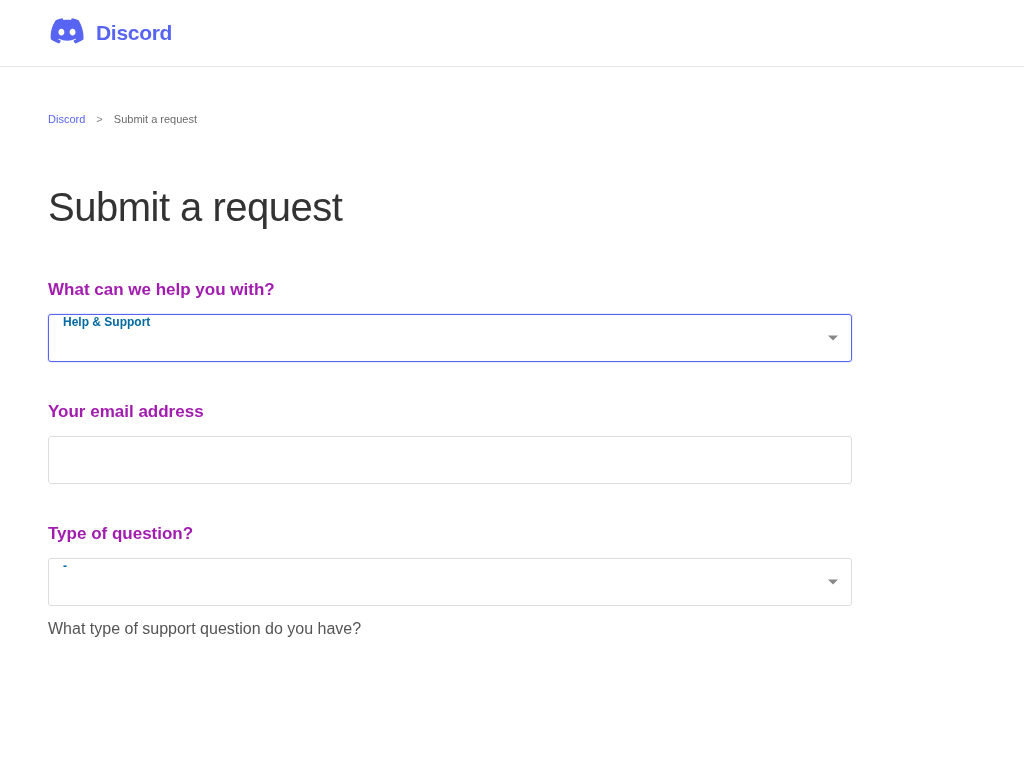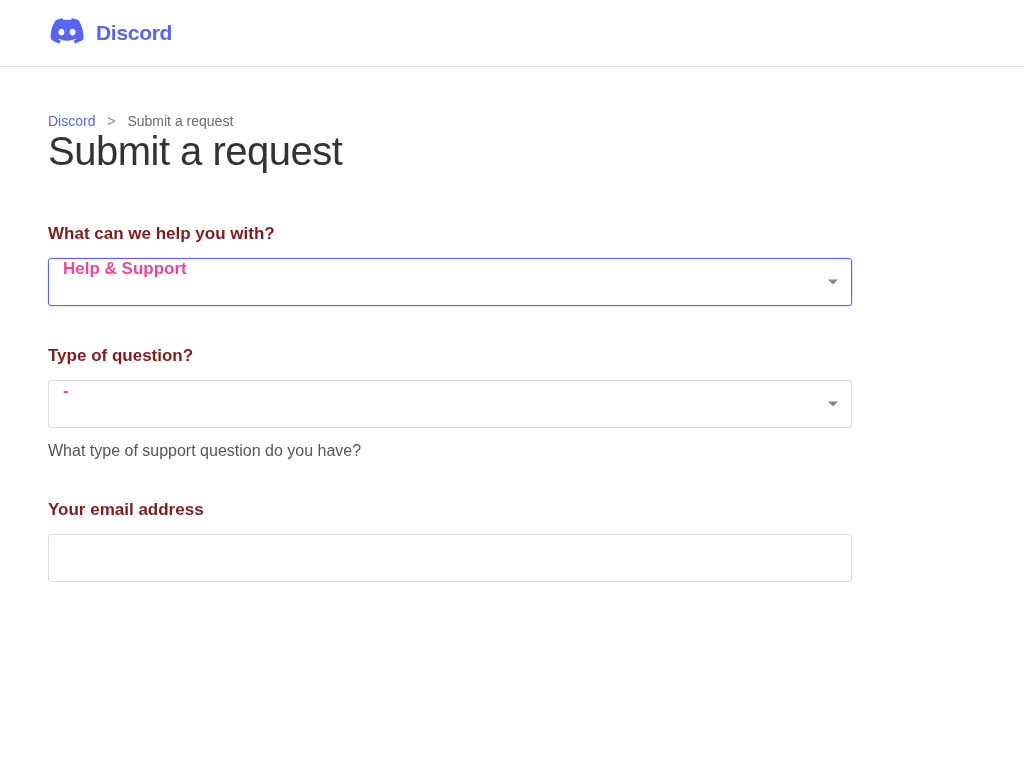--- a/index.html
+++ b/index.html
@@ -29,22 +29,23 @@
       color: #5865F2;
       font-size: 21px;
       font-weight: 800;
       letter-spacing: -0.3px;
     }
     .container {
       padding: 46px 48px 0 48px;
       max-width: 900px;
     }
     .breadcrumb {
-      font-size: 14px;
+      font-size: 11px;
       color: #6b6b6b;
+      margin-bottom: 60px;
     }
     .breadcrumb a {
       color: #5865F2;
       text-decoration: none;
     }
     .breadcrumb .sep {
       margin: 0 8px;
       color: #888;
     }
     h1 {
@@ -54,33 +55,33 @@
       margin-bottom: 50px;
       letter-spacing: -0.5px;
     }
     .form-group {
       margin-bottom: 40px;
     }
     .form-label {
       display: block;
       font-size: 17px;
       font-weight: 700;
-      color: #7f1d1d;
+      color: #a21caf;
       margin-bottom: 14px;
     }
     .select-wrapper {
       position: relative;
     }
     .select-field {
       width: 100%;
       height: 48px;
       padding: 0 14px;
-      font-size: 17px;
+      font-size: 12px;
       font-weight: 700;
-      color: #ec4899;
+      color: #0369a1;
       background: #fff;
       border: 1px solid #5865F2;
       border-radius: 3px;
       appearance: none;
       cursor: pointer;
       outline: none;
       box-shadow: 0 0 0 1px rgba(88,101,242,0.12);
     }
     .select-field.plain {
       border: 1px solid #ddd;
@@ -142,26 +143,26 @@
 
   <div class="form-group">
     <label class="form-label">What can we help you with?</label>
     <div class="select-wrapper">
       <div class="select-field">Help &amp; Support</div>
       <span class="select-caret"></span>
     </div>
   </div>
 
   <div class="form-group">
+    <label class="form-label">Your email address</label>
+    <input type="text" class="text-field" value="" style="">
+  </div>
+
+  <div class="form-group">
     <label class="form-label">Type of question?</label>
     <div class="select-wrapper">
       <div class="select-field plain">-</div>
       <span class="select-caret"></span>
     </div>
     <div class="hint-text">What type of support question do you have?</div>
   </div>
 
-  <div class="form-group">
-    <label class="form-label">Your email address</label>
-    <input type="text" class="text-field" value="" style="">
-  </div>
-
 </div>
 
 </body></html>

